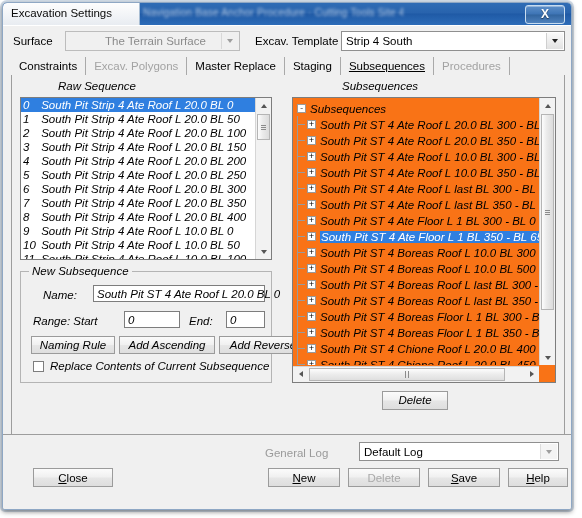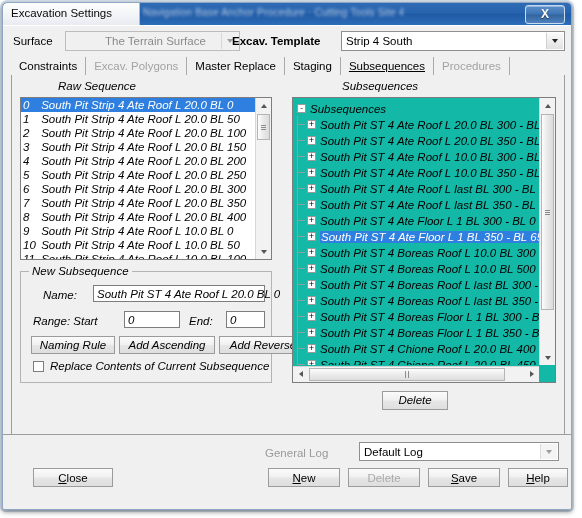--- a/index.html
+++ b/index.html
@@ -65,21 +65,21 @@
   #surface-label{position:absolute;left:2px;top:4px;}
   #surface-combo{
     position:absolute;left:54px;top:0;width:175px;height:20px;
     background:#f0f0f0;border:1px solid #bcbcbc;box-sizing:border-box;
   }
   #surface-combo .val{position:absolute;left:4px;top:3px;color:#8a8a8a;font-size:11.5px;white-space:nowrap;margin-left:35px;}
   #surface-combo .arrow{
     position:absolute;right:1px;top:1px;width:16px;height:16px;
     background:#f0f0f0;border-left:1px solid #d8d8d8;
   }
-  #template-label{position:absolute;left:221px;top:4px;font-weight:bold;}
+  #template-label{position:absolute;left:244px;top:4px;}
   #template-combo{
     position:absolute;left:330px;top:0;right:0;height:20px;
     background:#fff;border:1px solid #8f8f8f;box-sizing:border-box;
   }
   #template-combo .val{position:absolute;left:4px;top:3px;color:#000;font-size:11.5px;white-space:nowrap;}
   #template-combo .arrow{
     position:absolute;right:1px;top:1px;width:16px;height:16px;
     background:linear-gradient(to bottom,#fafafa,#e2e2e2);
     border-left:1px solid #cfcfcf;
   }
@@ -184,21 +184,21 @@
   #btn-rev{left:198px;top:64px;width:88px;}
   #chk-row{position:absolute;left:12px;top:88px;}
   #chk-box{
     position:absolute;left:0;top:1px;width:11px;height:11px;
     background:#fff;border:1px solid #7d7d7d;box-sizing:border-box;
   }
   #chk-label{position:absolute;left:17px;top:0;font-size:11.5px;white-space:nowrap;}
   
   #treebox{
     position:absolute;left:280px;top:22px;right:8px;height:286px;
-    background:#14b8a6;border:1px solid #7d7d7d;box-sizing:border-box;overflow:hidden;
+    background:#f97316;border:1px solid #7d7d7d;box-sizing:border-box;overflow:hidden;
   }
   #tree-clip{position:absolute;left:0;top:0;right:16px;bottom:17px;overflow:hidden;}
   #tree-root{position:absolute;left:4px;top:2px;white-space:nowrap;}
   .trow{height:16px;line-height:16px;font-size:11.5px;white-space:nowrap;position:relative;}
   .trow.root{padding-left:0;}
   .tbox{
     display:inline-block;width:9px;height:9px;line-height:7px;text-align:center;
     border:1px solid #9a9a9a;background:#fff;font-size:9px;color:#000;
     vertical-align:middle;margin-right:4px;box-sizing:border-box;
     font-family:"Liberation Sans",sans-serif;

